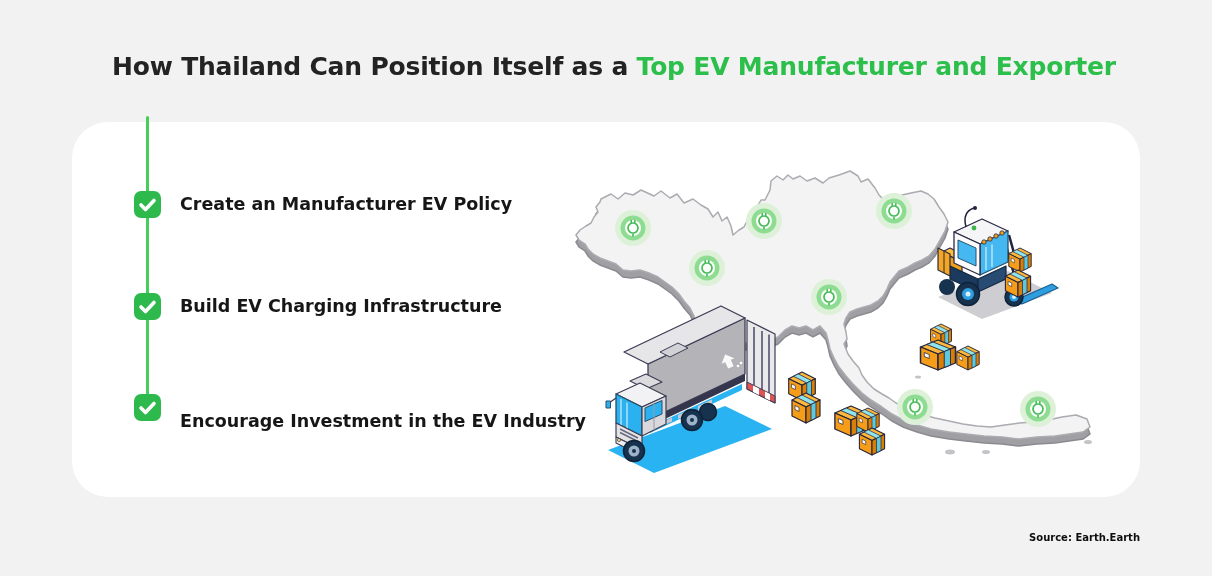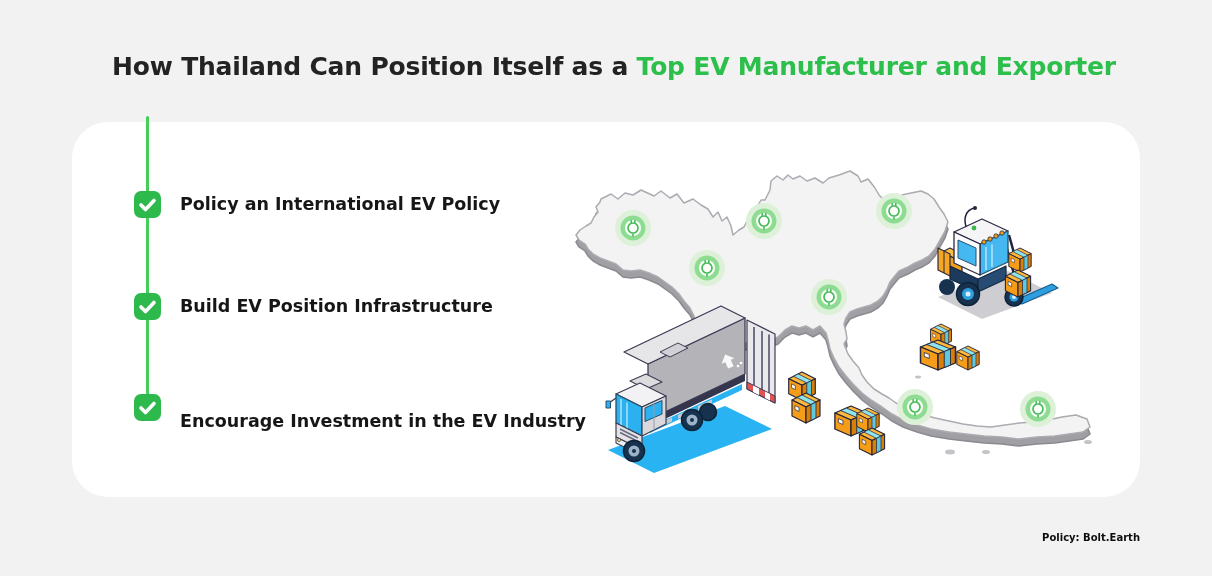--- a/index.html
+++ b/index.html
@@ -45,28 +45,28 @@
   <h1 class="title"><span>How Thailand Can Position Itself as a </span><span class="hl">Top EV Manufacturer and Exporter</span></h1>
 
   <div class="card"></div>
   <div class="connector"></div>
 
   <div class="check" style="top:191px">
     <svg width="27" height="27" viewBox="0 0 27 27">
         <path d="M7 14 l4.5 4.5 L20 9.5" stroke="#ffffff" stroke-width="3.6" fill="none" stroke-linecap="round" stroke-linejoin="round"></path>
       </svg>
   </div>
-  <div class="item-label" style="top:191px">Policy an International EV Policy</div>
+  <div class="item-label" style="top:191px">Create an Manufacturer EV Policy</div>
 
   <div class="check" style="top:293px">
     <svg width="27" height="27" viewBox="0 0 27 27">
         <path d="M7 14 l4.5 4.5 L20 9.5" stroke="#ffffff" stroke-width="3.6" fill="none" stroke-linecap="round" stroke-linejoin="round"></path>
       </svg>
   </div>
-  <div class="item-label" style="top:293px">Build EV Position Infrastructure</div>
+  <div class="item-label" style="top:293px">Build EV Charging Infrastructure</div>
 
   <div class="check" style="top:394px">
     <svg width="27" height="27" viewBox="0 0 27 27">
         <path d="M7 14 l4.5 4.5 L20 9.5" stroke="#ffffff" stroke-width="3.6" fill="none" stroke-linecap="round" stroke-linejoin="round"></path>
       </svg>
   </div>
   <div class="item-label" style="top:408px">Encourage Investment in the EV Industry</div>
 
   <svg class="illu" viewBox="0 0 1212 576">
     <defs>
@@ -207,14 +207,14 @@
         <circle cx="968" cy="294" r="2.5" fill="#d7eefc"></circle>
         <circle cx="1014" cy="297" r="9" fill="#17324e" stroke="#0e2238" stroke-width="1.5"></circle>
         <circle cx="1014" cy="297" r="4.6" fill="#2d9fe0"></circle>
         <circle cx="1014" cy="297" r="2" fill="#d7eefc"></circle>
       </g>
       <use href="#box" transform="translate(1020,248) scale(0.8)"></use>
       <use href="#box" transform="translate(1018,270) scale(0.9)"></use>
     </g>
   </svg>
 
-  <div class="source">Policy: Bolt.Earth</div>
+  <div class="source">Source: Earth.Earth</div>
 </div>
 
 </body></html>

